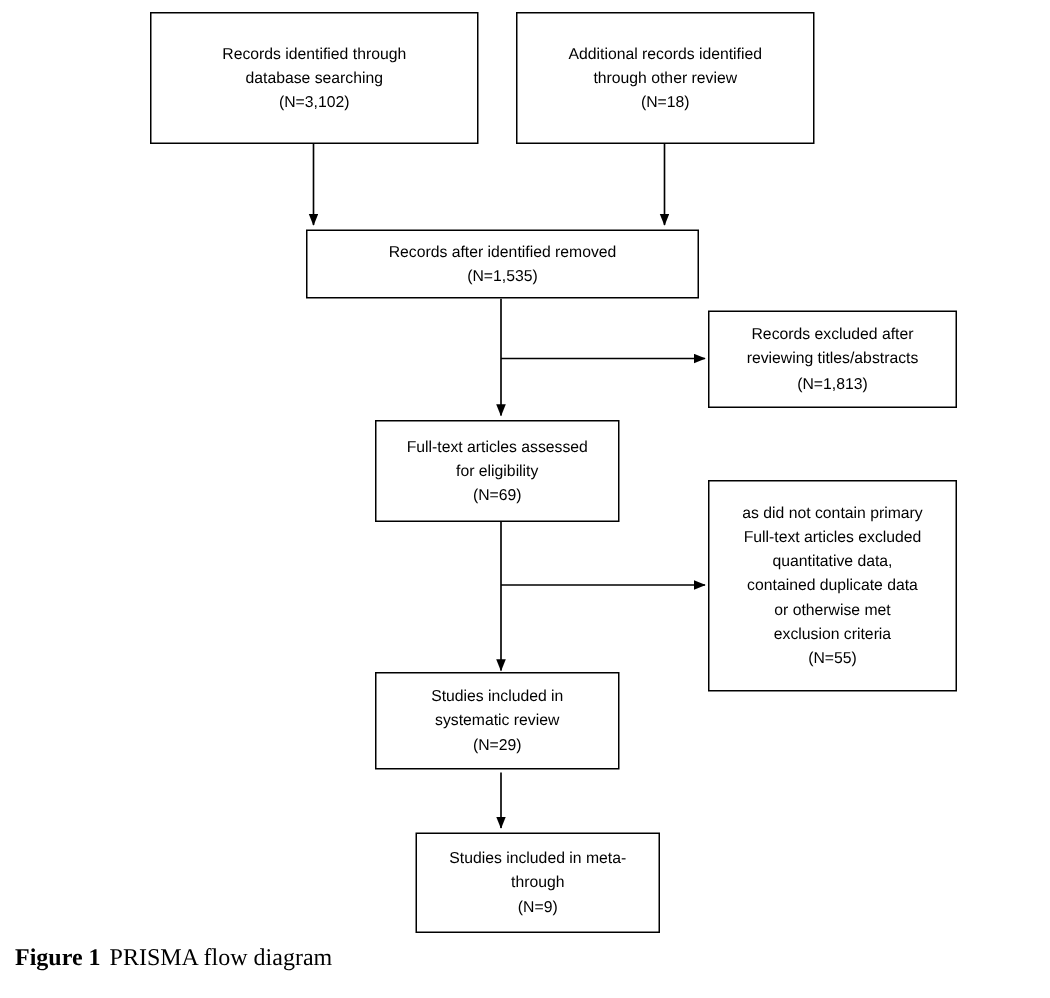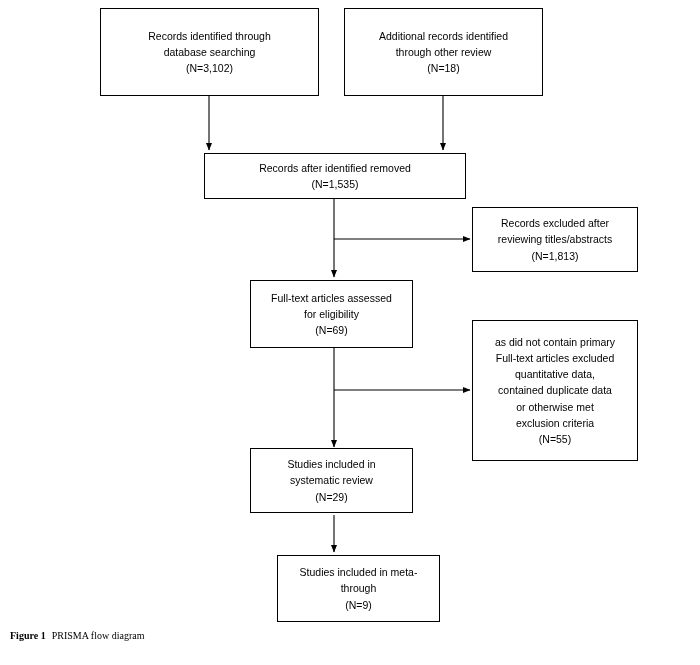--- a/index.html
+++ b/index.html
@@ -44,21 +44,21 @@
     left: 0; top: 0;
     width: 700px;
     height: 665px;
     overflow: visible;
   }
   .caption {
     position: absolute;
     left: 10px;
     top: 630px;
     font-family: "Liberation Serif", serif;
-    font-size: 10px;
+    font-size: 16px;
     color: #000000;
     white-space: nowrap;
   }
   .caption .cap-label {
     font-weight: bold;
     font-family: "Liberation Serif", serif;
   }
   .caption .cap-text {
     font-weight: normal;
     margin-left: 6px;

